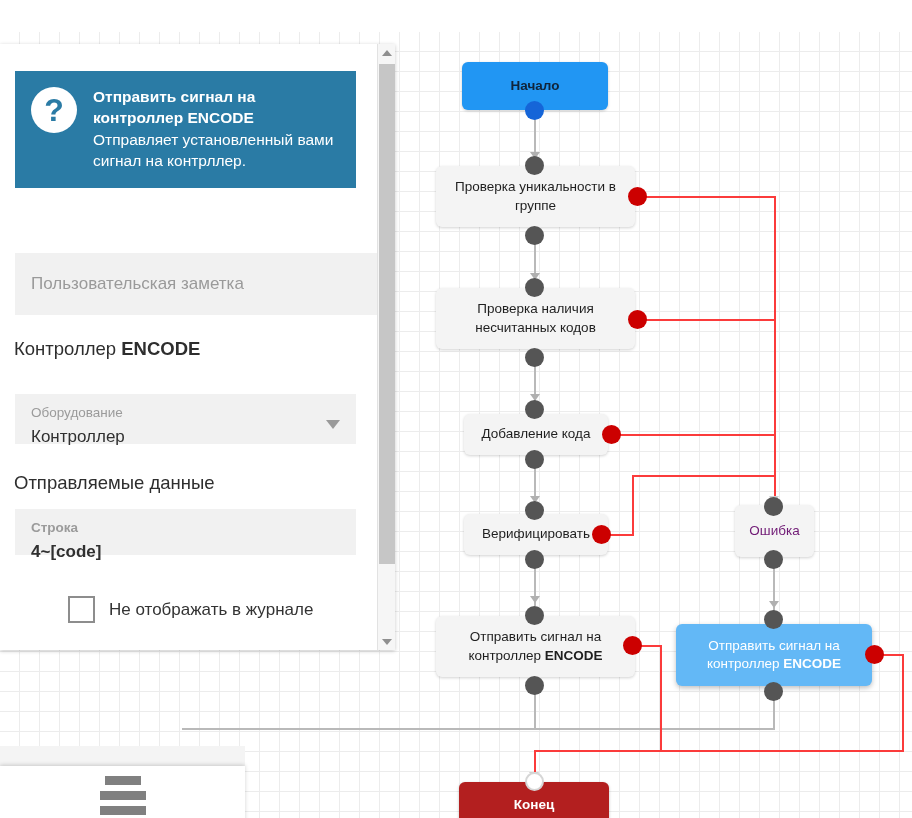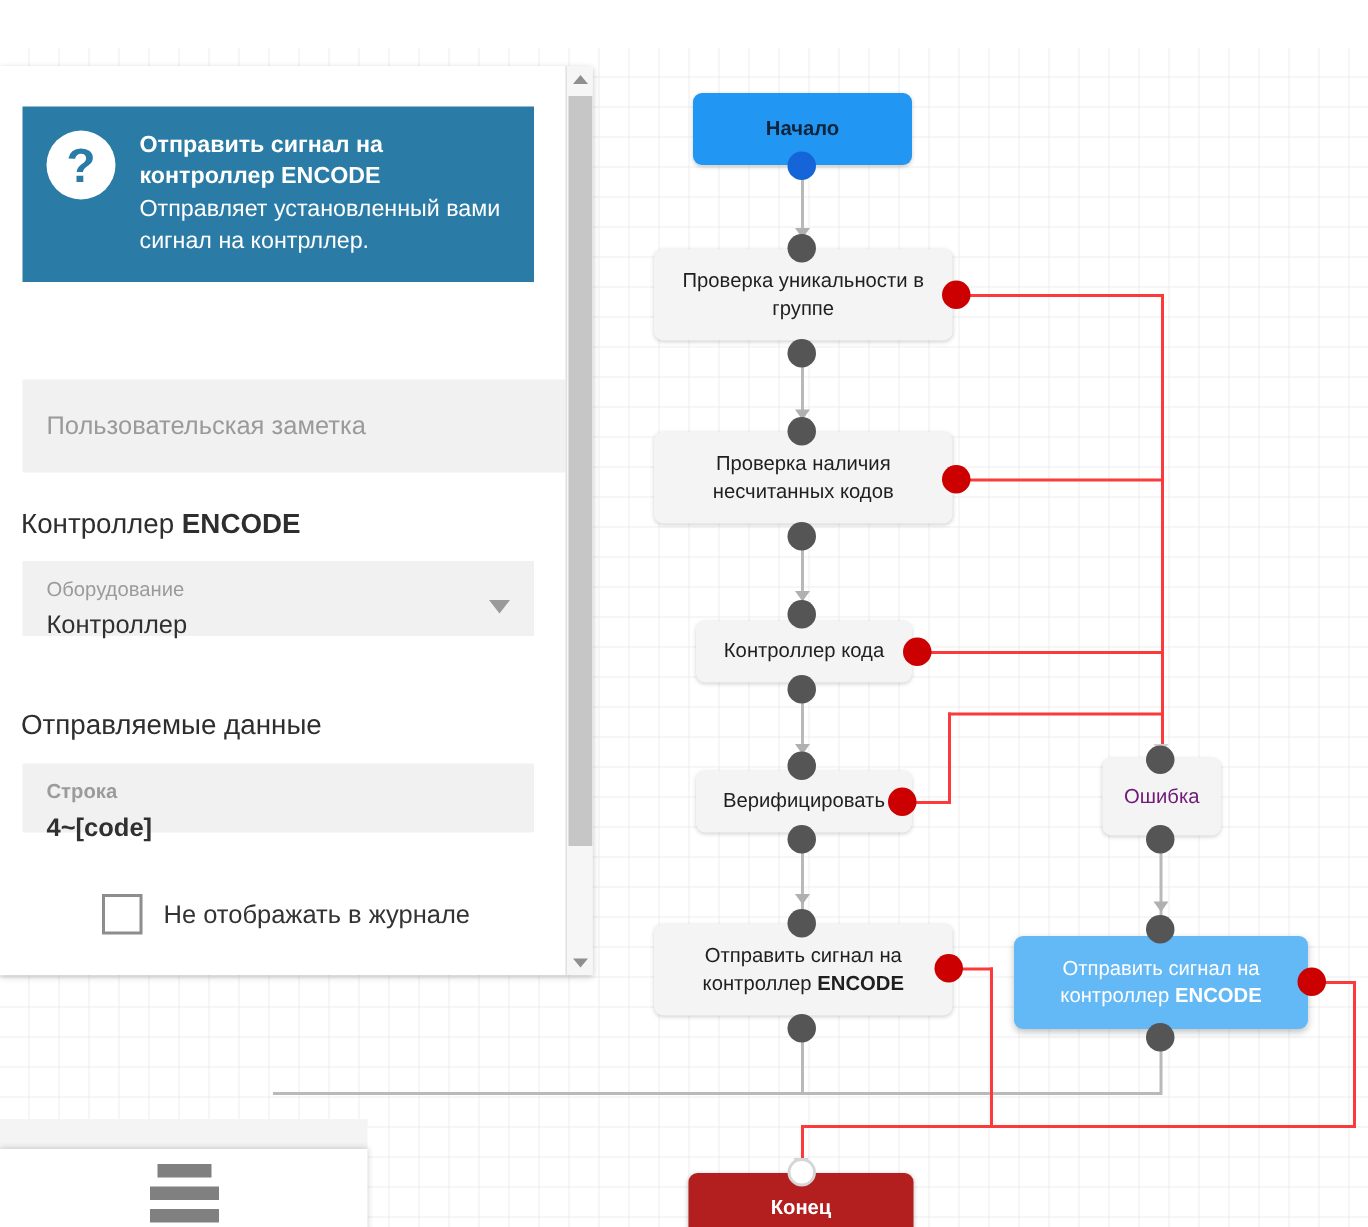--- a/index.html
+++ b/index.html
@@ -66,21 +66,21 @@
   }
   .section-head.h1 { top: 294px; }
   .section-head.h2 { top: 428px; }
   .section-head b { font-weight: bold; }
 
   .field-box {
     position: absolute; left: 15px;
     width: 341px; background: #f1f1f1;
     padding: 8px 16px 9px 16px;
   }
-  .field-box.fb1 { top: 330px; height: 50px; }
+  .field-box.fb1 { top: 350px; height: 50px; }
   .field-box.fb2 { top: 465px; height: 46px; font-weight: bold; }
   .field-label { font-size: 13.5px; color: #9b9b9b; line-height: 1.6; }
   .field-value { font-size: 17px; color: #303030; line-height: 1.5; }
   .dd-arrow {
     position: absolute; right: 16px; top: 26px;
     width: 0; height: 0;
     border-left: 7px solid transparent;
     border-right: 7px solid transparent;
     border-top: 9px solid #9a9a9a;
   }
@@ -245,21 +245,21 @@
     <div class="port red" style="left:628px;top:155px;"></div>
 
     <div class="node plain" style="left:436px;top:256px;width:199px;height:61px;">
       <span>Проверка наличия несчитанных кодов</span>
     </div>
     <div class="port gray" style="left:525px;top:246px;"></div>
     <div class="port gray" style="left:525px;top:316px;"></div>
     <div class="port red" style="left:628px;top:278px;"></div>
 
     <div class="node plain" style="left:464px;top:382px;width:144px;height:41px;">
-      <span>Контроллер кода</span>
+      <span>Добавление кода</span>
     </div>
     <div class="port gray" style="left:525px;top:368px;"></div>
     <div class="port gray" style="left:525px;top:418px;"></div>
     <div class="port red" style="left:602px;top:393px;"></div>
 
     <div class="node plain" style="left:464px;top:482px;width:144px;height:41px;">
       <span>Верифицировать</span>
     </div>
     <div class="port gray" style="left:525px;top:469px;"></div>
     <div class="port gray" style="left:525px;top:518px;"></div>

